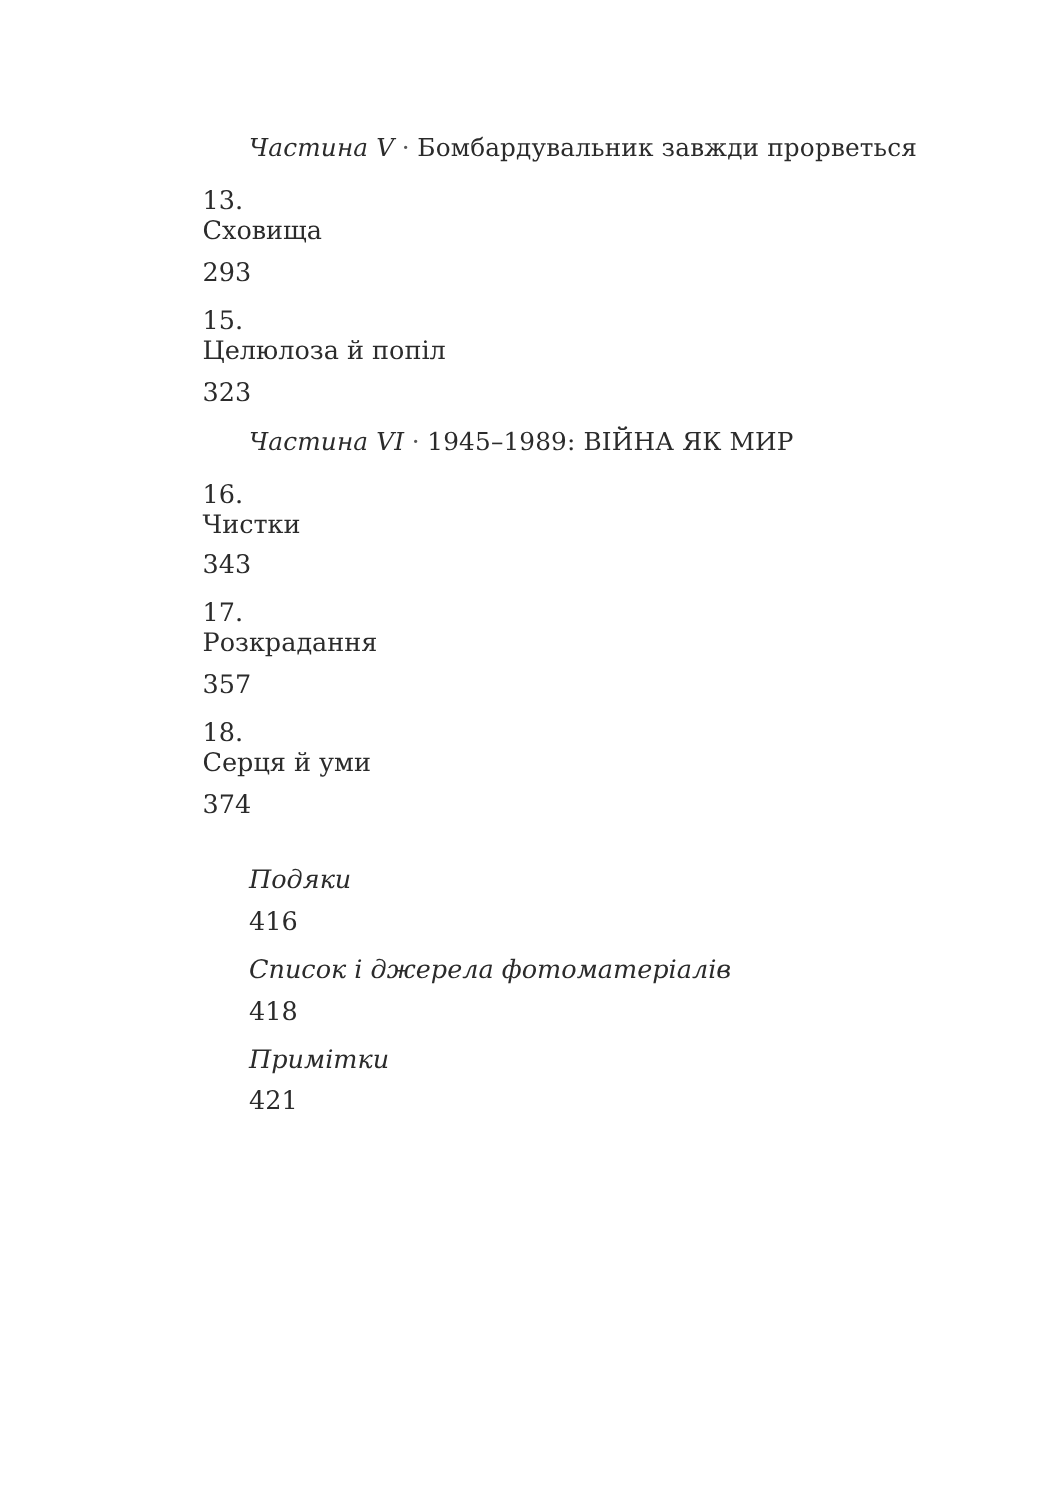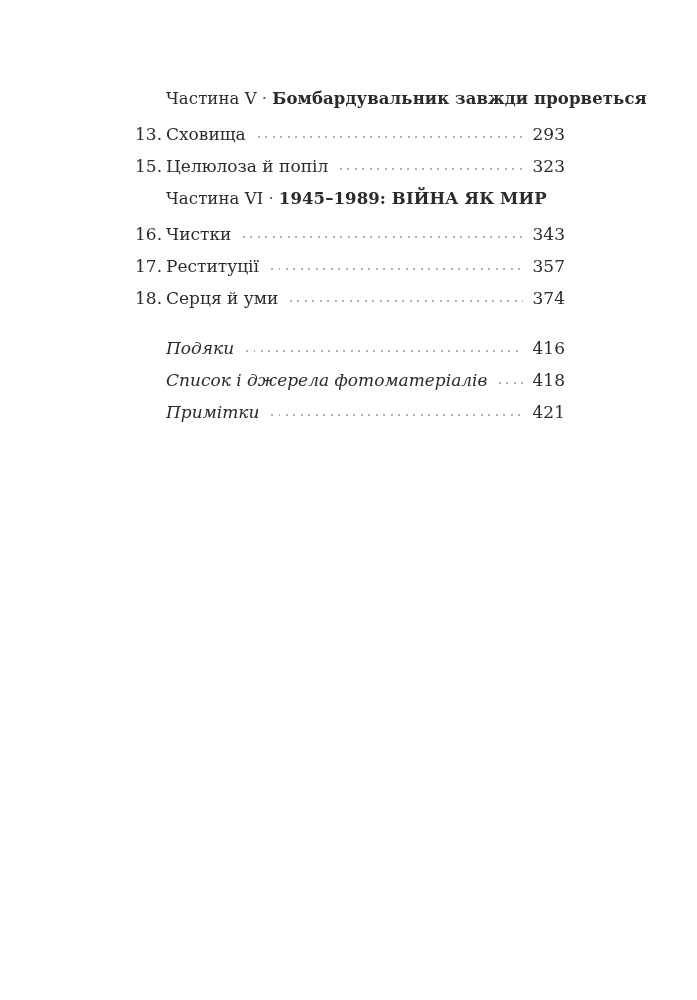--- a/index.html
+++ b/index.html
@@ -18,29 +18,30 @@
     width: 430px;
   }
   .part-heading {
     margin-left: 31px;
     font-size: 16.5px;
     line-height: 21px;
     margin-bottom: 15px;
     white-space: nowrap;
     letter-spacing: 0.1px;
   }
-  .part-heading .prefix { }
+  .part-heading .prefix { font-style: italic; }
   .part-heading .sep { margin: 0 5px; color: #555; }
-  .part-heading .ptitle { font-weight: bold; }
+  .part-heading .ptitle { font-weight: normal; }
   .entry {
     display: flex;
     align-items: baseline;
     font-size: 17px;
     line-height: 20px;
     margin-bottom: 12px;
+    flex-direction: column;
   }
   .entry .num {
     flex: none;
     width: 31px;
   }
   .entry .etitle {
     flex: none;
     white-space: nowrap;
   }
   .leader {
@@ -97,21 +98,21 @@
     </div>
 
     <div class="entry">
       <span class="num">16.</span>
       <span class="etitle">Чистки</span>
       <span class="leader"></span>
       <span class="pagenum">343</span>
     </div>
     <div class="entry">
       <span class="num">17.</span>
-      <span class="etitle">Реституції</span>
+      <span class="etitle">Розкрадання</span>
       <span class="leader"></span>
       <span class="pagenum">357</span>
     </div>
     <div class="entry">
       <span class="num">18.</span>
       <span class="etitle">Серця й уми</span>
       <span class="leader"></span>
       <span class="pagenum">374</span>
     </div>
   </div>

